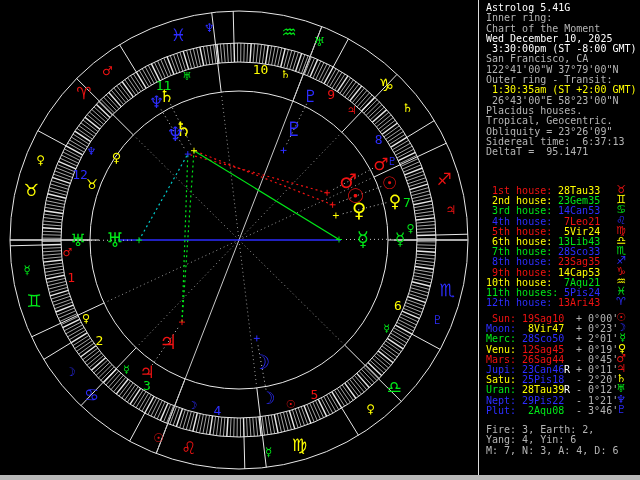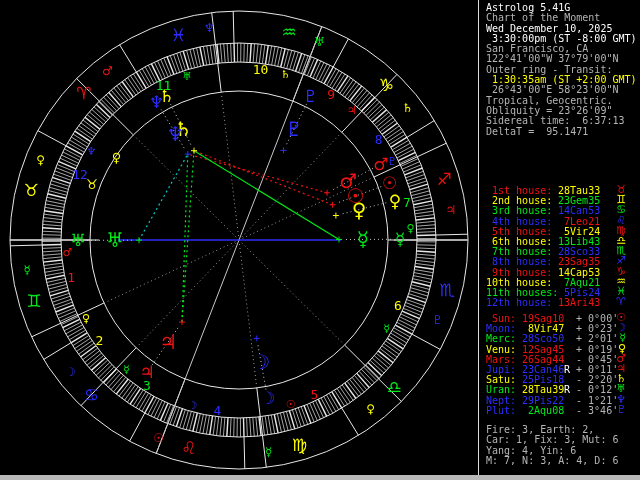--- a/index.html
+++ b/index.html
@@ -534,28 +534,30 @@
         <text x="260.5" y="69.3" fill="#ffff00" font-size="13" font-family="DejaVu Sans Mono" text-anchor="middle" dominant-baseline="central">10</text>
         <text x="285.5" y="74.4" fill="#ffff00" font-size="11" font-family="DejaVu Sans" text-anchor="middle" dominant-baseline="central">♄</text>
         <text x="163.6" y="85.4" fill="#00e818" font-size="13" font-family="DejaVu Sans Mono" text-anchor="middle" dominant-baseline="central">11</text>
         <text x="187.3" y="76.0" fill="#00e818" font-size="11" font-family="DejaVu Sans" text-anchor="middle" dominant-baseline="central">♅</text>
         <text x="80.0" y="174.4" fill="#2d2dff" font-size="13" font-family="DejaVu Sans Mono" text-anchor="middle" dominant-baseline="central">12</text>
         <text x="91.4" y="151.6" fill="#2d2dff" font-size="11" font-family="DejaVu Sans" text-anchor="middle" dominant-baseline="central">♆</text>
       </svg></div>
   <div id="sidebar">
     <div id="info-top" class="sec">
         <div class="iline" style="color: rgb(255, 255, 255);">Astrolog 5.41G</div>
+        <div class="iline" style="color: rgb(180, 180, 180);">Inner ring:</div>
         <div class="iline" style="color: rgb(180, 180, 180);">Chart of the Moment</div>
         <div class="iline" style="color: rgb(255, 255, 255);">Wed December 10, 2025</div>
         <div class="iline" style="color: rgb(255, 255, 255);"> 3:30:00pm (ST -8:00 GMT)</div>
         <div class="iline" style="color: rgb(180, 180, 180);">San Francisco, CA</div>
         <div class="iline" style="color: rgb(180, 180, 180);">122°41'00"W 37°79'00"N</div>
         <div class="iline" style="color: rgb(180, 180, 180);">Outer ring - Transit:</div>
         <div class="iline" style="color: rgb(255, 255, 0);"> 1:30:35am (ST +2:00 GMT)</div>
         <div class="iline" style="color: rgb(180, 180, 180);"> 26°43'00"E 58°23'00"N</div>
+        <div class="iline" style="color: rgb(180, 180, 180);">Placidus houses.</div>
         <div class="iline" style="color: rgb(180, 180, 180);">Tropical, Geocentric.</div>
         <div class="iline" style="color: rgb(180, 180, 180);">Obliquity = 23°26'09"</div>
         <div class="iline" style="color: rgb(180, 180, 180);">Sidereal time:  6:37:13</div>
         <div class="iline" style="color: rgb(180, 180, 180);">DeltaT =  95.1471</div>
       </div>
     <div id="houses" class="sec">
         <div class="row"><span class="lbl hlbl" style="color: rgb(239, 18, 18);"> 1st house:</span><span> </span><span class="val hval" style="color: rgb(255, 255, 0);">28Tau33</span><span class="rowglyph" style="color: rgb(239, 18, 18);">♉</span></div>
         <div class="row"><span class="lbl hlbl" style="color: rgb(255, 255, 0);"> 2nd house:</span><span> </span><span class="val hval" style="color: rgb(0, 232, 24);">23Gem35</span><span class="rowglyph" style="color: rgb(255, 255, 0);">♊</span></div>
         <div class="row"><span class="lbl hlbl" style="color: rgb(0, 232, 24);"> 3rd house:</span><span> </span><span class="val hval" style="color: rgb(45, 45, 255);">14Can53</span><span class="rowglyph" style="color: rgb(0, 232, 24);">♋</span></div>
         <div class="row"><span class="lbl hlbl" style="color: rgb(45, 45, 255);"> 4th house:</span><span> </span><span class="val hval" style="color: rgb(239, 18, 18);"> 7Leo21</span><span class="rowglyph" style="color: rgb(45, 45, 255);">♌</span></div>
@@ -575,19 +577,18 @@
         <div class="row"><span class="lbl plbl" style="color: rgb(255, 255, 0);">Venu:</span><span> </span><span class="val pval" style="color: rgb(239, 18, 18);">12Sag45</span><span class="ret" style="color: rgb(255, 255, 255);"> </span><span class="vel" style="color: rgb(180, 180, 180);">+ 0°19'</span><span class="rowglyph" style="color: rgb(255, 255, 0);">♀</span></div>
         <div class="row"><span class="lbl plbl" style="color: rgb(239, 18, 18);">Mars:</span><span> </span><span class="val pval" style="color: rgb(239, 18, 18);">26Sag44</span><span class="ret" style="color: rgb(255, 255, 255);"> </span><span class="vel" style="color: rgb(180, 180, 180);">- 0°45'</span><span class="rowglyph" style="color: rgb(239, 18, 18);">♂</span></div>
         <div class="row"><span class="lbl plbl" style="color: rgb(45, 45, 255);">Jupi:</span><span> </span><span class="val pval" style="color: rgb(45, 45, 255);">23Can46</span><span class="ret" style="color: rgb(255, 255, 255);">R</span><span class="vel" style="color: rgb(180, 180, 180);">+ 0°11'</span><span class="rowglyph" style="color: rgb(239, 18, 18);">♃</span></div>
         <div class="row"><span class="lbl plbl" style="color: rgb(255, 255, 0);">Satu:</span><span> </span><span class="val pval" style="color: rgb(45, 45, 255);">25Pis18</span><span class="ret" style="color: rgb(255, 255, 255);"> </span><span class="vel" style="color: rgb(180, 180, 180);">- 2°20'</span><span class="rowglyph" style="color: rgb(255, 255, 0);">♄</span></div>
         <div class="row"><span class="lbl plbl" style="color: rgb(0, 232, 24);">Uran:</span><span> </span><span class="val pval" style="color: rgb(255, 255, 0);">28Tau39</span><span class="ret" style="color: rgb(255, 255, 255);">R</span><span class="vel" style="color: rgb(180, 180, 180);">- 0°12'</span><span class="rowglyph" style="color: rgb(0, 232, 24);">♅</span></div>
         <div class="row"><span class="lbl plbl" style="color: rgb(45, 45, 255);">Nept:</span><span> </span><span class="val pval" style="color: rgb(45, 45, 255);">29Pis22</span><span class="ret" style="color: rgb(255, 255, 255);"> </span><span class="vel" style="color: rgb(180, 180, 180);">- 1°21'</span><span class="rowglyph" style="color: rgb(45, 45, 255);">♆</span></div>
         <div class="row"><span class="lbl plbl" style="color: rgb(45, 45, 255);">Plut:</span><span> </span><span class="val pval" style="color: rgb(0, 232, 24);"> 2Aqu08</span><span class="ret" style="color: rgb(255, 255, 255);"> </span><span class="vel" style="color: rgb(180, 180, 180);">- 3°46'</span><span class="rowglyph" style="color: rgb(45, 45, 255);">♇</span></div>
       </div>
     <div id="footer" class="sec">
         <div class="fline" style="color: rgb(180, 180, 180);">Fire: 3, Earth: 2,</div>
-        <div class="fline" style="color: rgb(180, 180, 180);">Car: 1, Fix: 3, Mut: 6</div>
         <div class="fline" style="color: rgb(180, 180, 180);">Yang: 4, Yin: 6</div>
         <div class="fline" style="color: rgb(180, 180, 180);">M: 7, N: 3, A: 4, D: 6</div>
       </div>
   </div>
   <div id="bottombar"></div>
 </div>
 
 </body></html>

